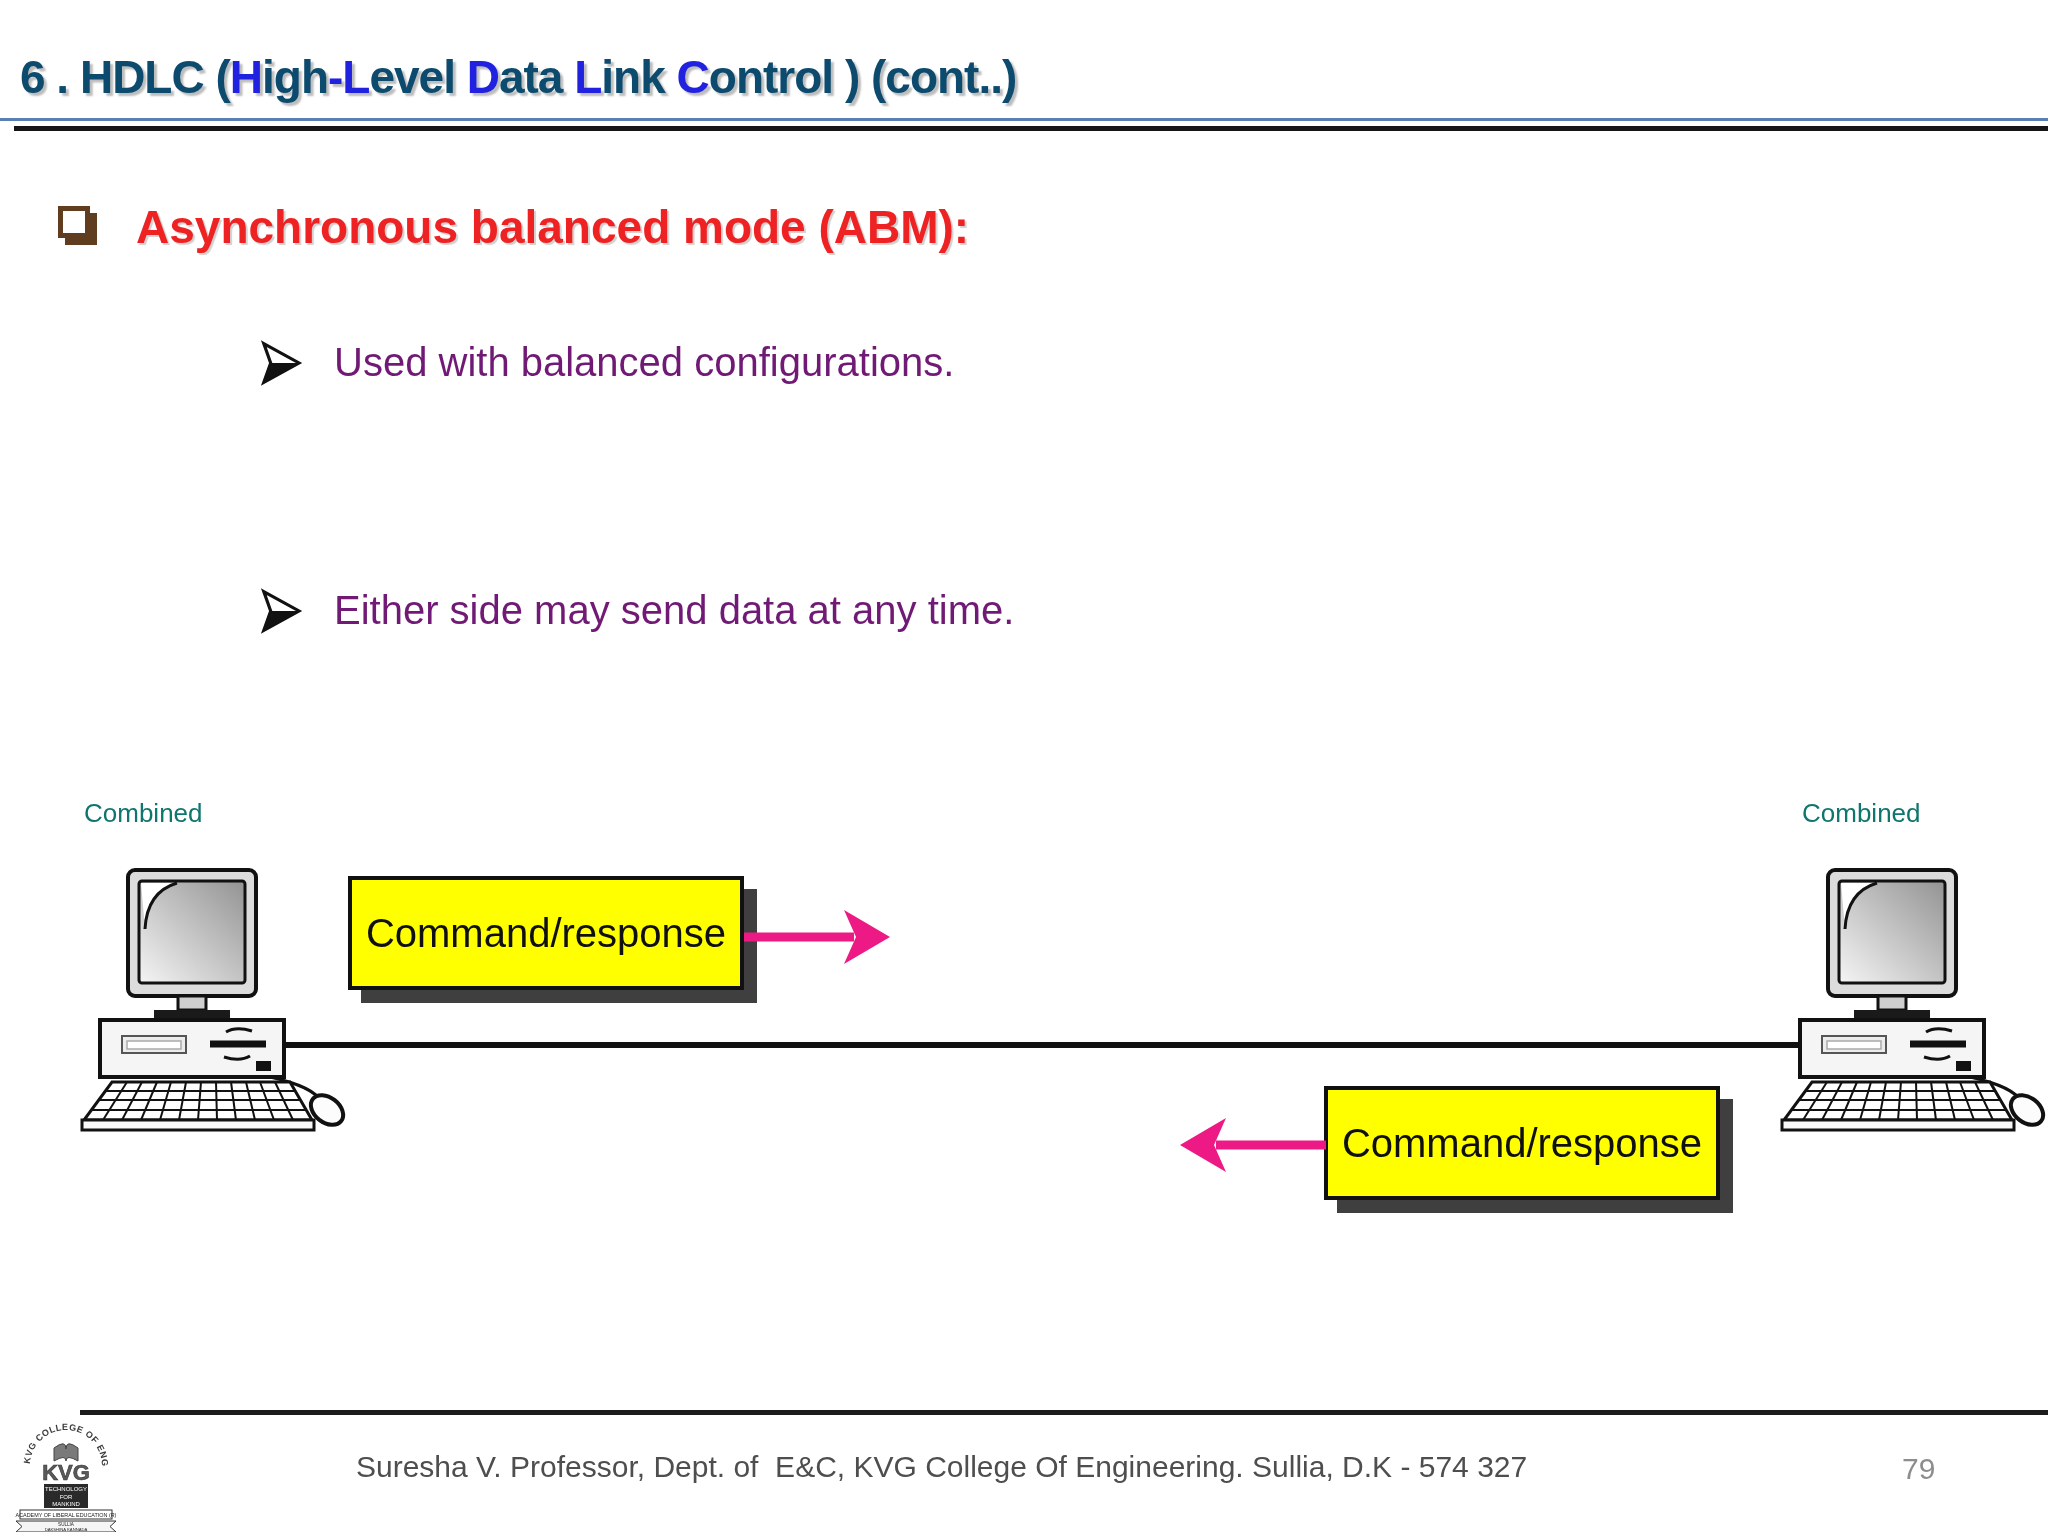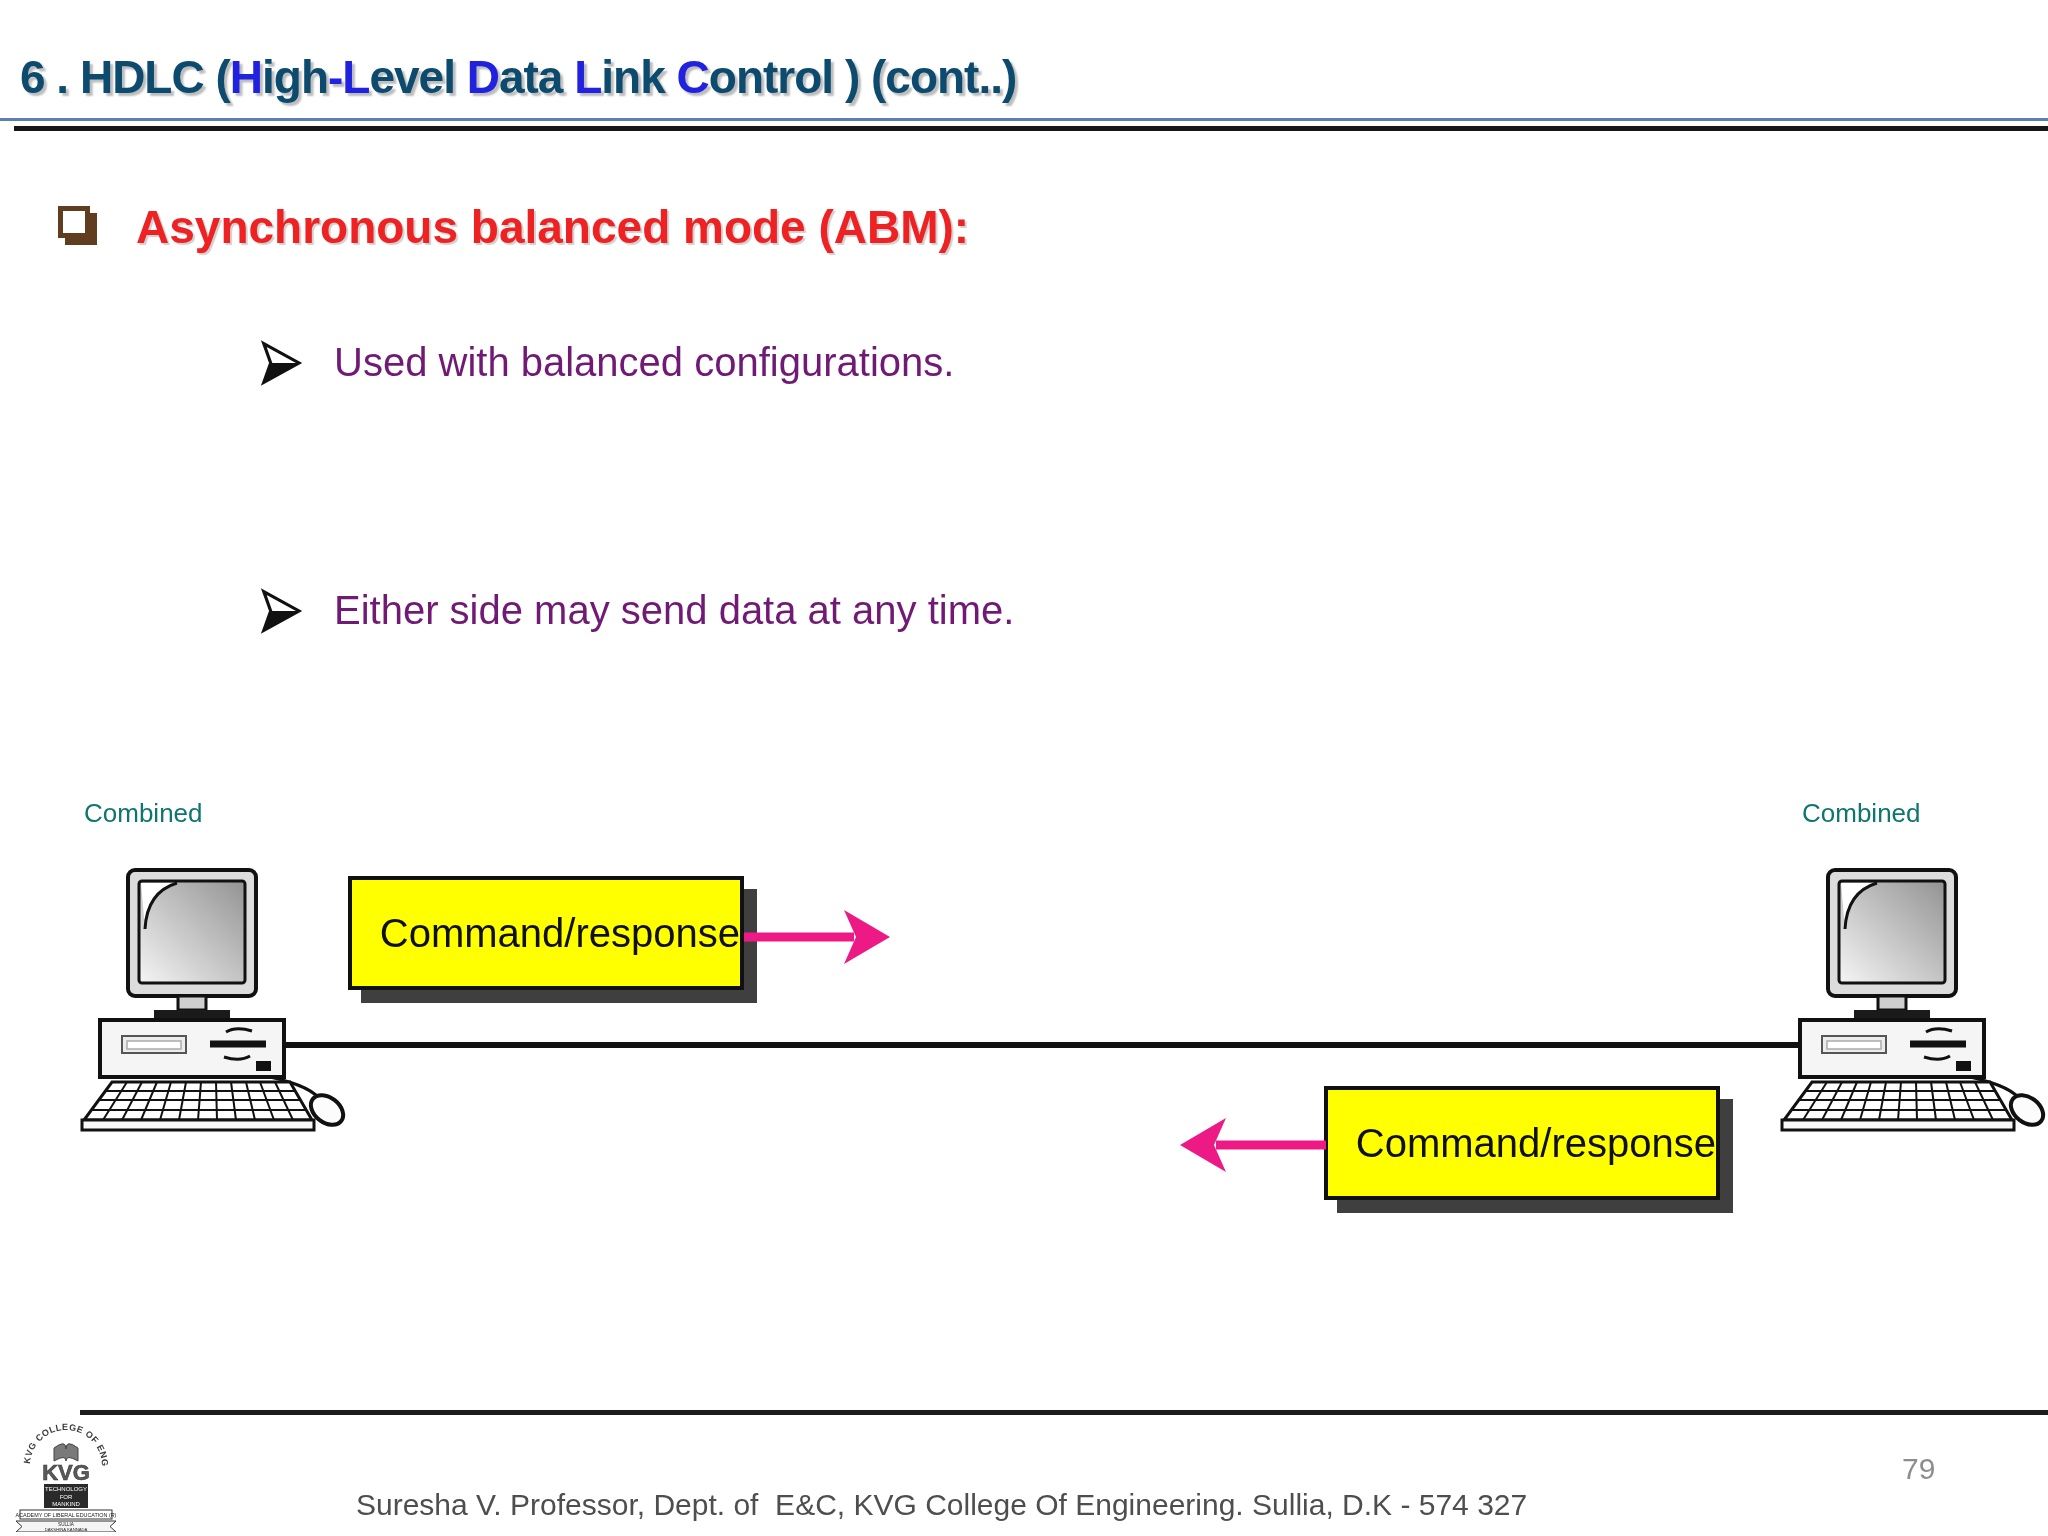--- a/index.html
+++ b/index.html
@@ -38,34 +38,34 @@
   .b1{top:336px;} .b2{top:460px;} .b3{top:584px;}
 
   
   .station-label{position:absolute;font-size:26px;color:#0f766e;top:798px;}
   .lbl-left{left:84px;} .lbl-right{left:1802px;}
   .pc{position:absolute;width:290px;height:280px;top:862px;}
   .pc-left{left:60px;} .pc-right{left:1760px;}
   .link-line{position:absolute;left:280px;top:1042px;width:1528px;height:6px;background:var(--link-black);}
   .cr-box{position:absolute;width:396px;height:114px;background:var(--box-yellow);
           border:4px solid #101010;box-shadow:13px 13px 0 #3f3f3f;
-          display:flex;align-items:center;justify-content:flex-end;
+          display:flex;align-items:center;justify-content:center;
           font-size:40px;color:#101010;}
   .cr-top{left:348px;top:876px;}
   .cr-bottom{left:1324px;top:1086px;}
   .arrow{position:absolute;width:150px;height:70px;}
   .arrow-right{left:742px;top:902px;}
   .arrow-left{left:1178px;top:1110px;}
   .arrow line{stroke:var(--arrow-pink);}
   .arrow polygon{fill:var(--arrow-pink);}
 
   
   .footer-rule{position:absolute;left:80px;right:0;top:1410px;height:5px;background:#1c1c1c;}
   .logo{position:absolute;left:10px;top:1420px;width:112px;height:112px;}
-  .credit{position:absolute;left:356px;top:1450px;font-size:30px;color:#4e4e4e;white-space:pre;margin-top:38px;}
+  .credit{position:absolute;left:356px;top:1450px;font-size:30px;color:#4e4e4e;white-space:pre;}
   .page-num{position:absolute;left:1902px;top:1452px;font-size:30px;color:#8d8d8d;}
 </style>
 </head>
 <body>
 
 <svg width="0" height="0" style="position:absolute" aria-hidden="true">
   <defs>
     <linearGradient id="scr" x1="0" y1="1" x2="1" y2="0">
       <stop offset="0" stop-color="#f5f5f5"></stop>
       <stop offset="1" stop-color="#939393"></stop>

